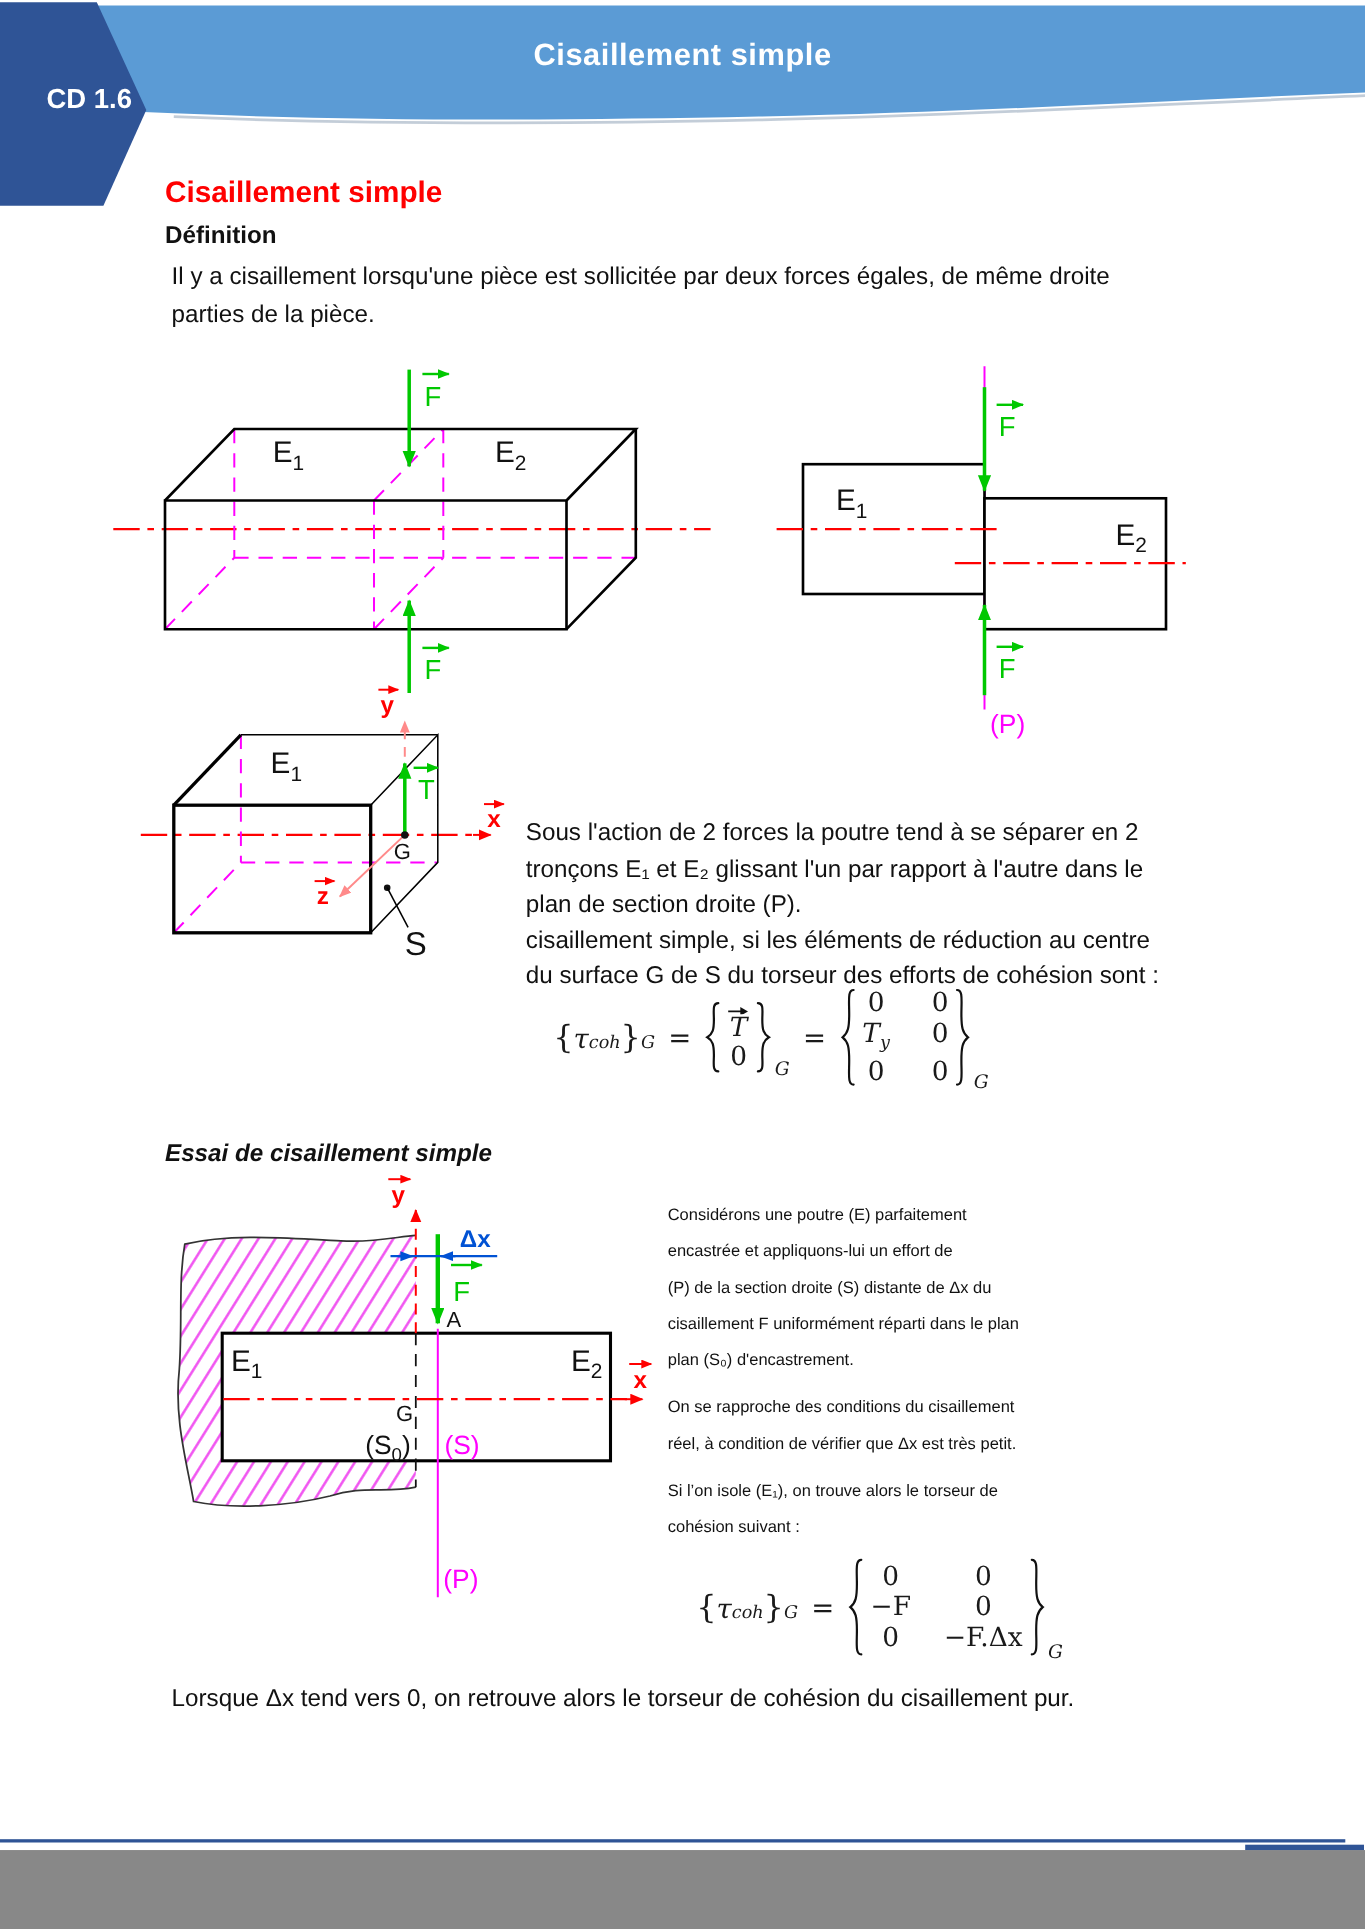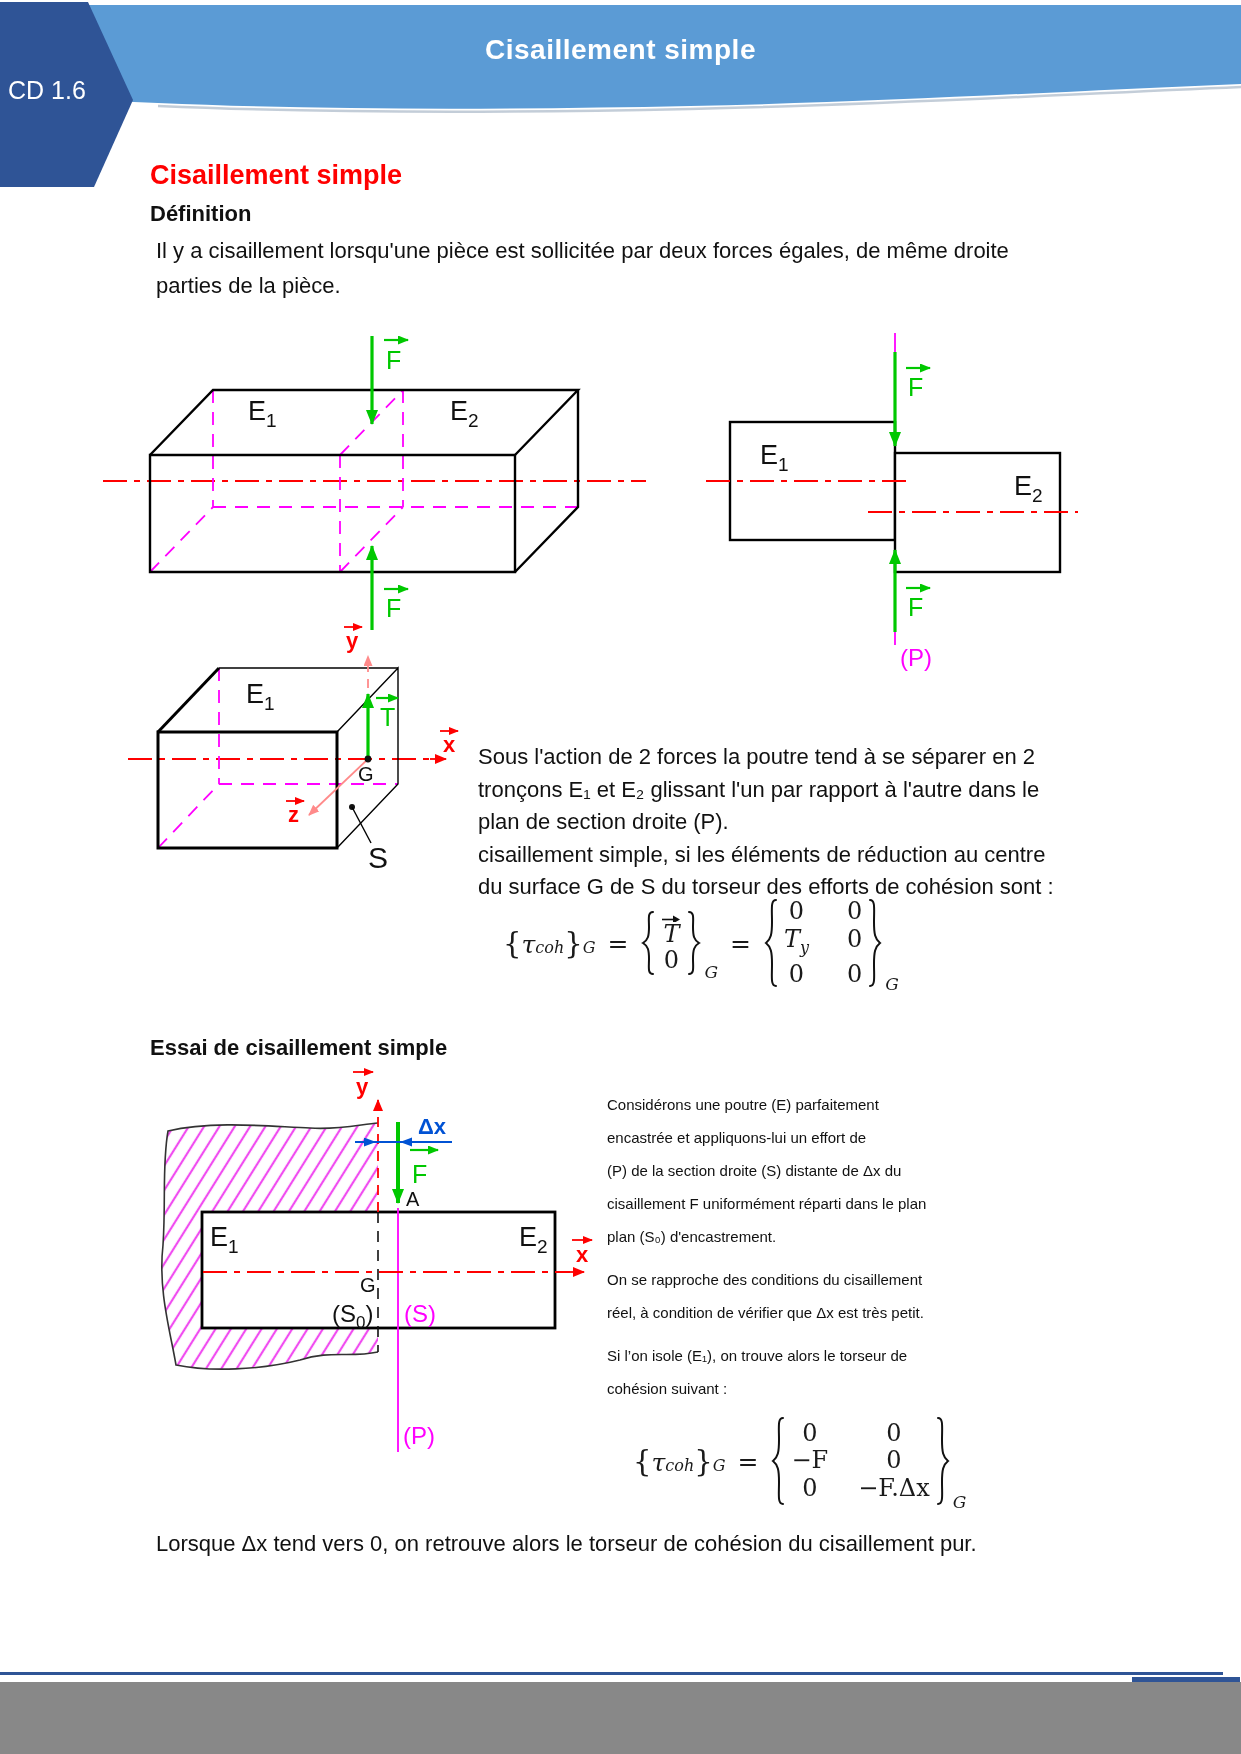--- a/index.html
+++ b/index.html
@@ -8,29 +8,29 @@
     font-family:"Liberation Sans","DejaVu Sans",sans-serif; color:#111;
     overflow:hidden; margin:0 auto;
   }
   
   .banner-svg { position:absolute; left:0; top:0; z-index:1; }
   .banner-title {
     position:absolute; left:0; right:0; top:34px; text-align:center;
     color:#ffffff; font-size:28px; font-weight:bold; z-index:3; letter-spacing:.5px;
   }
   .badge-label {
-    position:absolute; left:8px; top:76px; width:112px; text-align:left;
-    color:#ffffff; font-size:25px; font-weight:normal; z-index:3;
+    position:absolute; left:8px; top:76px; width:112px; text-align:right;
+    color:#ffffff; font-size:25px; font-weight:bold; z-index:3;
   }
   
   .red-heading { position:absolute; left:150px; top:160px; color:#FF0000; font-size:27px; font-weight:bold; }
   .def-label   { position:absolute; left:150px; top:201px; font-size:22px; font-weight:bold; }
   .def-block   { position:absolute; left:156px; top:233px; width:1000px; font-size:22px; line-height:35px; }
   .obs-block   { position:absolute; left:478px; top:697px; width:600px; font-size:22px; line-height:32.5px;margin-top:44px; }
-  .essai-heading { position:absolute; left:150px; top:1035px; font-size:22px; font-weight:bold; }
+  .essai-heading { position:absolute; left:150px; top:1035px; font-size:22px; font-weight:bold;font-style:italic; }
   .essai-block { position:absolute; left:607px; top:1078px; width:560px; font-size:15px; line-height:33px; }
   .essai-block p { margin:0 0 10px 0; }
   .closing-line { position:absolute; left:156px; top:1531px; width:1020px; font-size:22px; }
   
   .formula { position:absolute; display:flex; align-items:center; gap:8px;
              font-family:"DejaVu Serif","Liberation Serif",serif; color:#1a1a1a; z-index:2; }
   .flhs { font-size:25px; font-style:italic; display:inline-flex; align-items:baseline; }
   .fbr  { font-style:normal; font-size:29px; }
   .flhs sub { font-size:16px; font-style:italic; }
   .feq  { font-size:25px; margin:0 4px; font-style:normal; }

